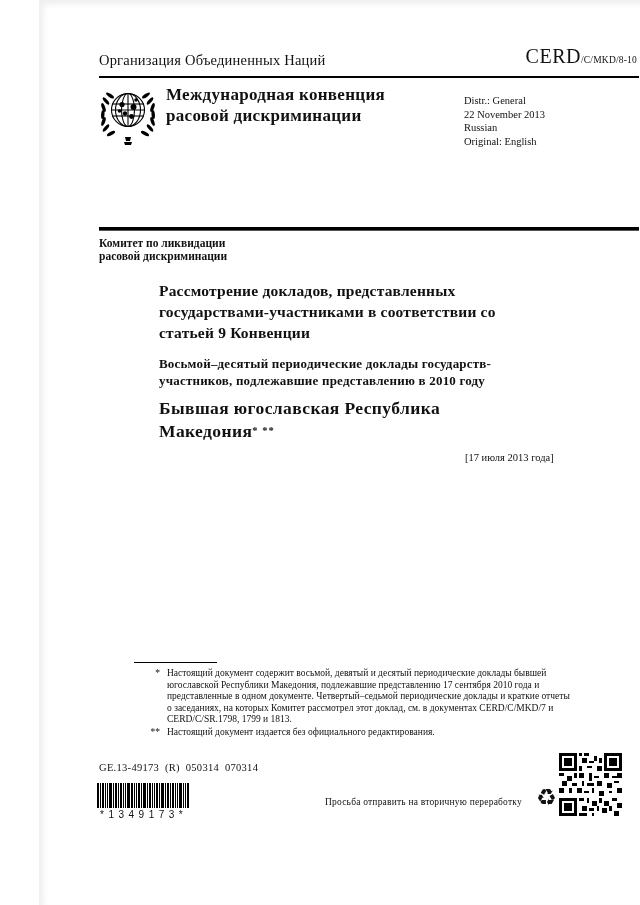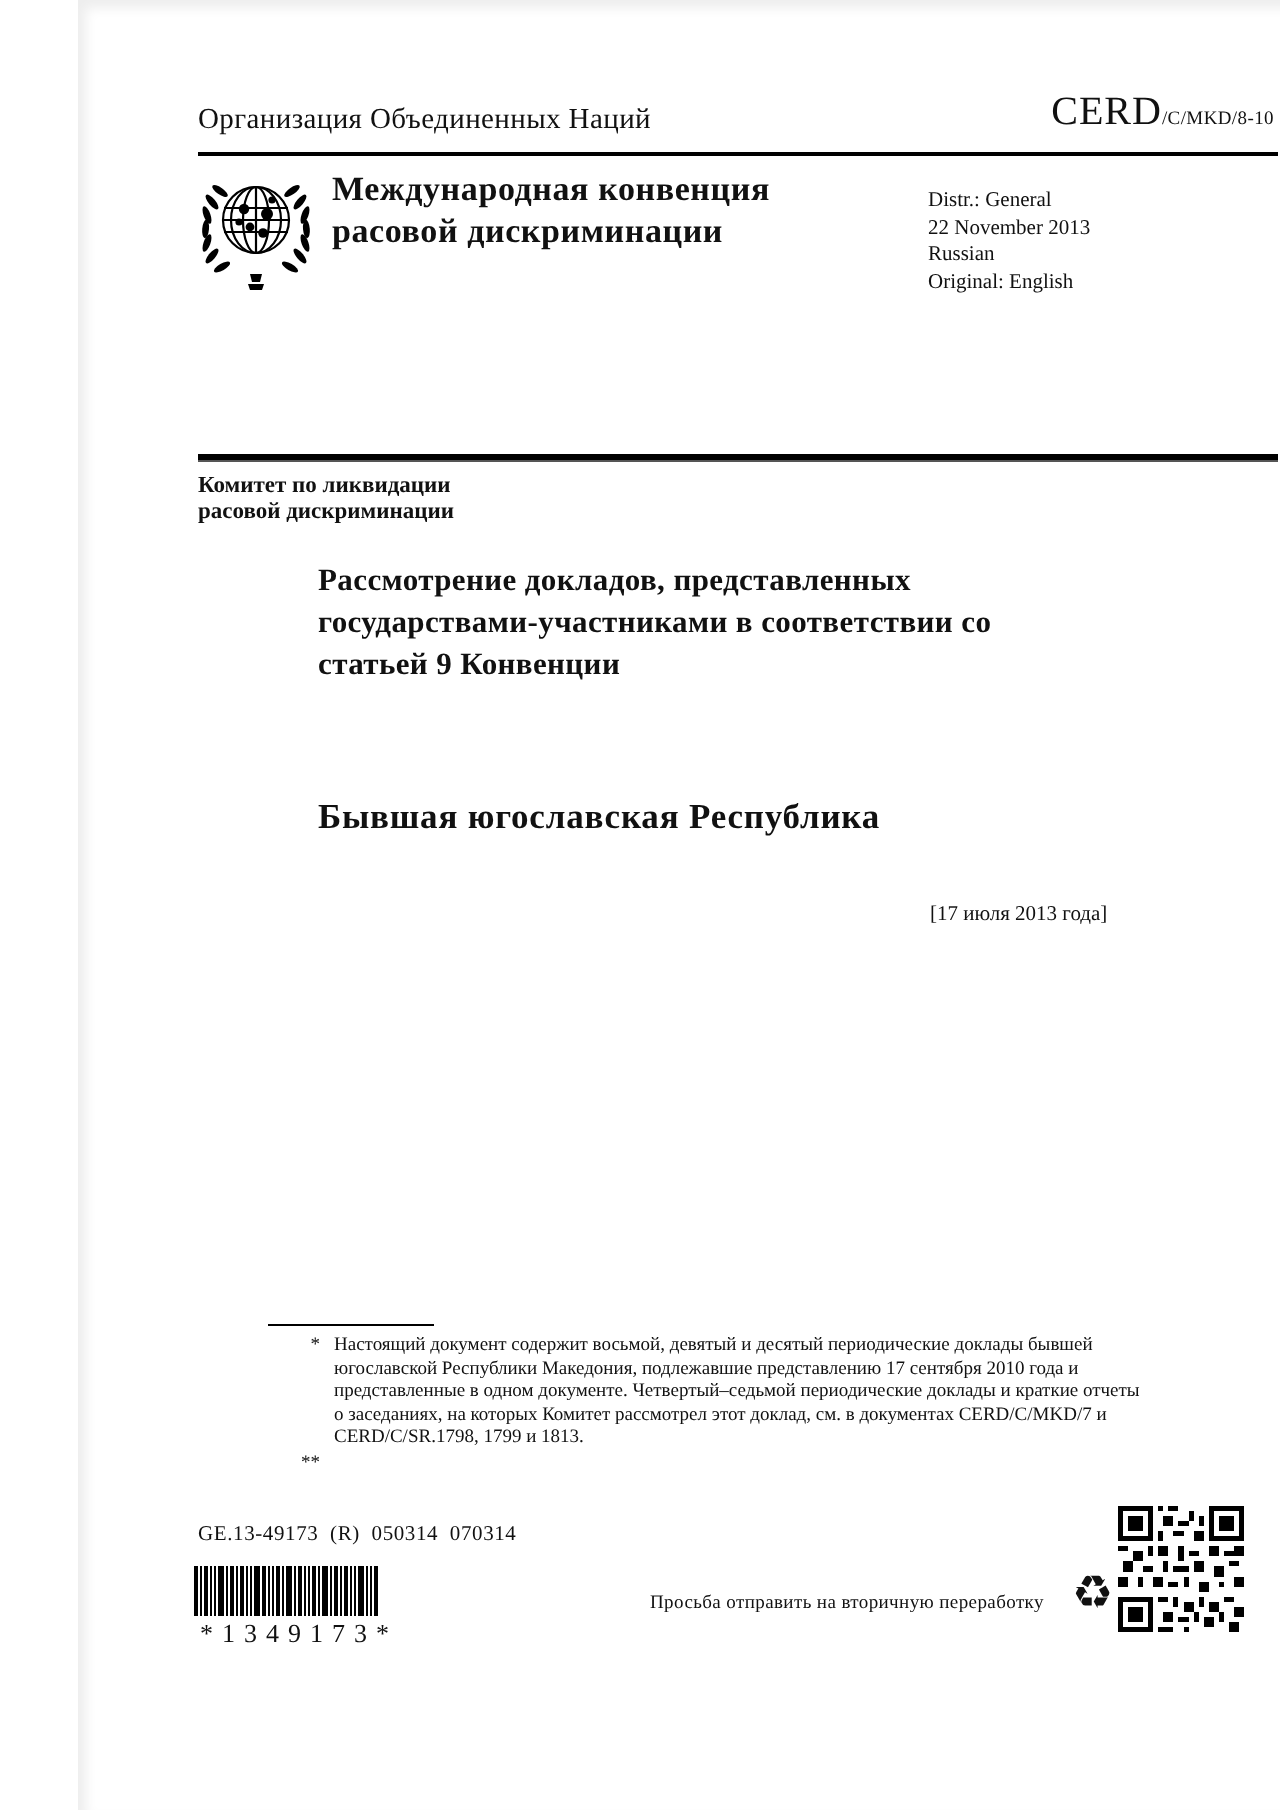--- a/index.html
+++ b/index.html
@@ -41,21 +41,21 @@
   
   .fn-rule{left:95px;top:662px;width:83px;height:1px;background:#000;}
   .footnotes{left:95px;top:668px;width:442px;font-size:9.5px;line-height:11.6px;}
   .footnote{position:relative;padding-left:33px;margin-bottom:1px;}
   .fn-marker{position:absolute;left:0;width:26px;text-align:right;}
 
   
   .ge-line{left:60px;top:762px;font-size:10.5px;white-space:pre;letter-spacing:.3px;}
   .barcode{left:58px;top:783px;width:92px;}
   .barcode svg{display:block;}
-  .barcode-text{display:block;width:92px;font-family:Liberation Serif, serif;font-size:13px;letter-spacing:4.5px;padding-left:3px;margin-top:1px;white-space:nowrap;}
+  .barcode-text{display:block;width:92px;font-family:Liberation Sans, sans-serif;font-size:10px;letter-spacing:4.5px;padding-left:3px;margin-top:1px;white-space:nowrap;}
   .recycle-text{left:286px;top:797px;font-size:9.5px;letter-spacing:.2px;}
   .recycle-icon{left:497px;top:784px;font-size:23px;font-family:"DejaVu Sans",sans-serif;}
   .qr{left:520px;top:753px;width:63px;height:63px;}
 </style>
 </head>
 <body>
 
 <div class="page">
 
   <div class="abs org-name">Организация Объединенных Наций</div>
@@ -123,35 +123,41 @@
     <div>Комитет по ликвидации</div>
     <div>расовой дискриминации</div>
   </div>
 
   <div class="abs title-main">
     <div>Рассмотрение докладов, представленных</div>
     <div>государствами-участниками в соответствии со</div>
     <div>статьей 9 Конвенции</div>
   </div>
 
+  <div class="abs title-sub">
+    <div>Восьмой–десятый периодические доклады государств-</div>
+    <div>участников, подлежавшие представлению в 2010 году</div>
+  </div>
 
   <div class="abs title-country">
     <div>Бывшая югославская Республика</div>
+    <div><span>Македония</span><span class="fn-marks">* **</span></div>
   </div>
 
   <div class="abs received-date">[17 июля 2013 года]</div>
 
   <div class="abs fn-rule"></div>
   <div class="abs footnotes">
     <div class="footnote">
       <span class="fn-marker">*</span>
       <span>Настоящий документ содержит восьмой, девятый и десятый периодические доклады бывшей югославской Республики Македония, подлежавшие представлению 17 сентября 2010 года и представленные в одном документе. Четвертый–седьмой периодические доклады и краткие отчеты о заседаниях, на которых Комитет рассмотрел этот доклад, см. в документах CERD/C/MKD/7 и CERD/C/SR.1798, 1799 и 1813.</span>
     </div>
     <div class="footnote">
       <span class="fn-marker">**</span>
+      <span>Настоящий документ издается без официального редактирования.</span>
     </div>
   </div>
 
   <div class="abs ge-line">GE.13-49173  (R)  050314  070314</div>
 
   <div class="abs barcode">
     <svg width="92" height="25" viewBox="0 0 92 25" shape-rendering="crispEdges">
       <g fill="#000">
         <rect x="0" width="2" height="25"></rect>
           <rect x="3" width="1" height="25"></rect>

